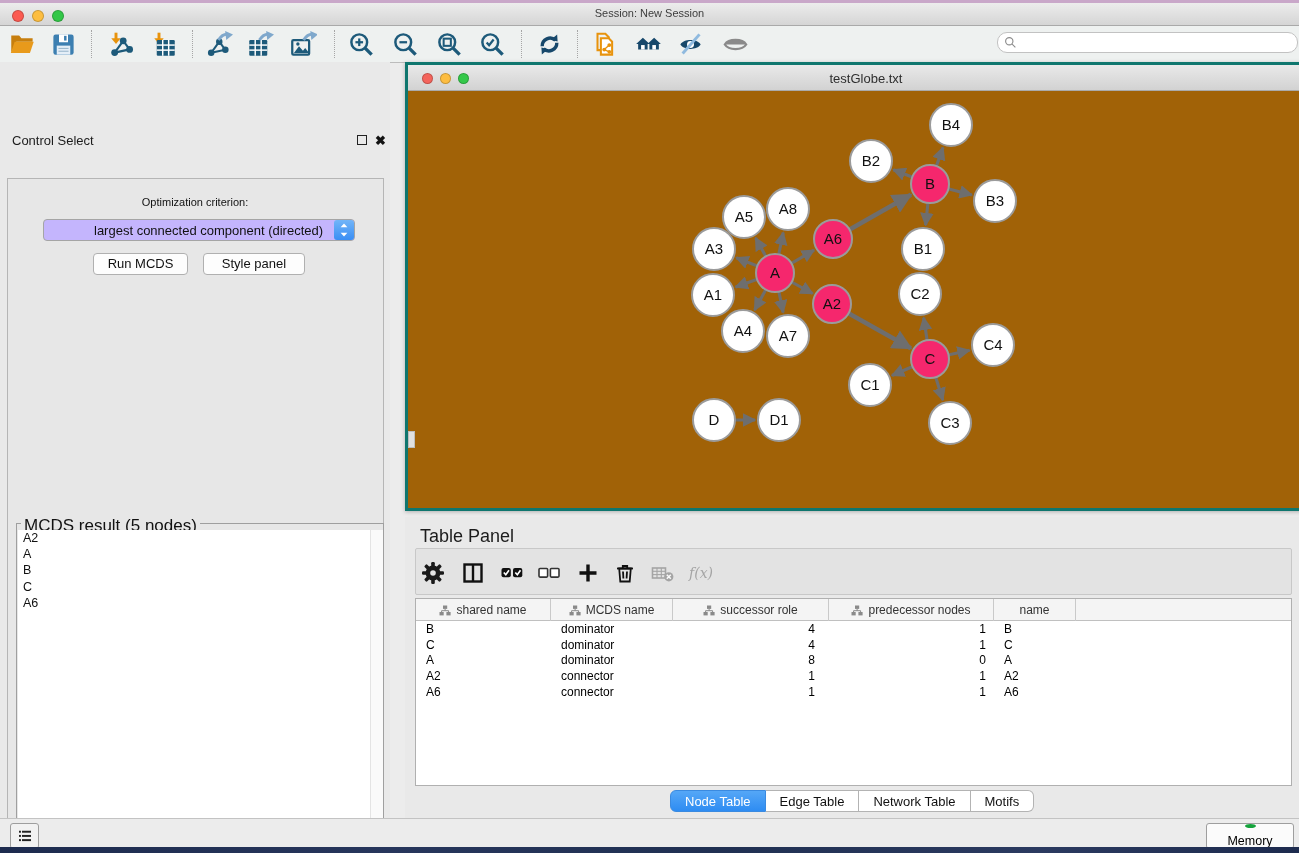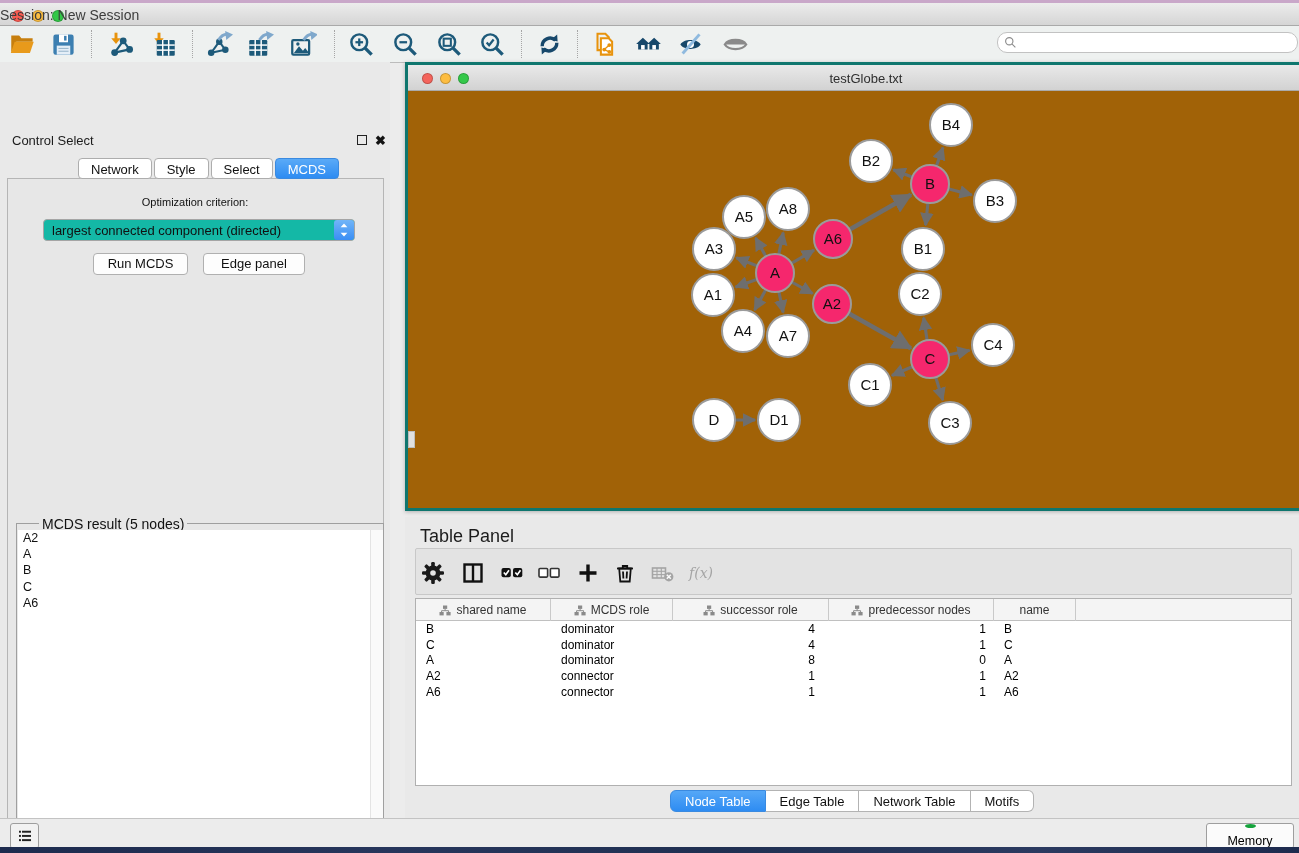--- a/index.html
+++ b/index.html
@@ -13,21 +13,21 @@
   #desktop-bottom{left:0;top:847px;width:1299px;height:6px;
     background:linear-gradient(90deg,#1d2b4e,#27365c 30%,#203052 55%,#2b3a60 80%,#1d2b4e);}
 
   
   #titlebar{left:0;top:3px;width:1299px;height:22px;
     background:linear-gradient(#ececec,#d5d5d5);border-bottom:1px solid #a9a9a9;}
   .tl{position:absolute;width:12px;height:12px;border-radius:50%;top:7px;border:0.5px solid rgba(0,0,0,.2);box-sizing:border-box;}
   #titlebar .t-red{left:12px;background:#fb5b51;}
   #titlebar .t-yellow{left:32px;background:#fdbe41;}
   #titlebar .t-green{left:52px;background:#33c748;}
-  #title-text{width:100%;top:4px;font-size:14px;color:#3d3d3d;}
+  #title-text{width:100%;text-align:center;top:4px;font-size:11px;color:#3d3d3d;}
 
   
   #toolbar{left:0;top:26px;width:1299px;height:36px;background:#eef1f0;border-bottom:1px solid #bcbcbc;}
   .tb-icon{position:absolute;top:3px;width:32px;height:30px;display:flex;align-items:center;justify-content:center;cursor:default;}
   .tb-icon svg{width:27px;height:27px;}
   .tb-sep{position:absolute;top:4px;width:0;height:28px;border-left:1px dotted #a6a6a6;}
   #search-box{left:997px;top:6px;width:293px;height:19px;background:#fff;border:1px solid #c2c2c2;border-radius:10px;display:flex;align-items:center;padding-left:6px;}
   #search-box svg{width:13px;height:13px;}
   #search-input{border:none;outline:none;flex:1;font-size:12px;background:transparent;height:15px;}
 
@@ -35,29 +35,29 @@
   #control-panel{left:0;top:62px;width:390px;height:756px;background:#e9e9e9;}
   #cp-title{left:12px;top:71px;font-size:13px;color:#1c1c1c;}
   .float-icon{position:absolute;width:10px;height:10px;border:1.5px solid #222;box-sizing:border-box;}
   .close-icon{position:absolute;font-size:13px;font-weight:bold;color:#111;line-height:13px;}
   #cp-box{left:7px;top:116px;width:375px;height:684px;border:1px solid #b5b5b5;background:#e7e7e7;}
   #cp-tabs{left:78px;top:96px;height:21px;display:flex;}
   .cp-tab{height:21px;line-height:21px;padding:0 12px;font-size:13px;color:#111;background:#fff;
      border:1px solid #adadad;border-radius:4px;margin-right:2px;box-sizing:border-box;}
   .cp-tab.active{background:linear-gradient(#5aaaf7,#2e8cf2);color:#fff;border-color:#3a8ae0;}
   #opt-label{left:0;top:134px;width:390px;text-align:center;font-size:11px;color:#111;}
-  #criterion-combo{left:43px;top:157px;width:312px;height:22px;background:#14b8a6;border:1px solid #a5a5a5;border-radius:4px;box-sizing:border-box;display:flex;align-items:center;}
+  #criterion-combo{left:43px;top:157px;width:312px;height:22px;background:#c4b5fd;border:1px solid #a5a5a5;border-radius:4px;box-sizing:border-box;display:flex;align-items:center;padding-left:42px;}
   #criterion-value{flex:1;font-size:13px;color:#111;padding-left:8px;white-space:nowrap;}
   #combo-stepper{width:20px;height:20px;border-radius:3px;background:linear-gradient(#72b5f8,#3a8ef4);margin-right:0px;position:relative;}
   #combo-stepper svg{width:20px;height:20px;}
   .cp-btn{position:absolute;top:191px;height:22px;background:#fdfdfd;border:1px solid #b0b0b0;border-radius:4px;font-size:13px;color:#111;box-sizing:border-box;text-align:center;line-height:20px;}
   #run-btn{left:93px;width:95px;}
   #closepanel-btn{left:203px;width:102px;}
   #result-box{left:16px;top:461px;width:366px;height:336px;border:1px solid #9f9f9f;}
-  #result-legend{position:absolute;top:-8px;left:4px;background:#e7e7e7;padding:0 3px;font-size:14px;color:#111;margin-left:18px;}
+  #result-legend{position:absolute;top:-8px;left:4px;background:#e7e7e7;padding:0 3px;font-size:17px;color:#111;}
   #result-list{position:absolute;left:1px;top:6px;width:352px;height:328px;background:#fff;border-right:1px solid #e0e0e0;overflow:hidden;}
   #result-scroll{position:absolute;right:0px;top:6px;width:12px;height:328px;background:#fafafa;border-left:1px solid #e4e4e4;}
   .result-item{font-size:12.5px;color:#111;line-height:16.2px;padding-left:5px;}
 
   
   #net-window{left:405px;top:62px;width:922px;height:449px;border:3px solid #0f766e;background:#a16207;box-sizing:border-box;box-shadow:0 1px 4px rgba(0,0,0,.25);}
   #net-titlebar{left:0;top:0;width:100%;height:26px;background:linear-gradient(#e9e9e9,#d2d2d2);border-bottom:1px solid #aaa;box-sizing:border-box;}
   #net-titlebar .t-red{left:14px;top:8px;width:11px;height:11px;background:#f4645c;}
   #net-titlebar .t-yellow{left:32px;top:8px;width:11px;height:11px;background:#fdbd41;}
   #net-titlebar .t-green{left:50px;top:8px;width:11px;height:11px;background:#35c84a;}
@@ -303,38 +303,32 @@
         </svg>
       <input id="search-input" placeholder="" style="">
     </div>
   </div>
 
   <div id="control-panel" class="abs">
     <div id="cp-title" class="abs">Control Select</div>
     <span class="float-icon" style="left:357px;top:73px;"></span>
     <span class="close-icon" style="left:375px;top:72px;">✖</span>
     <div id="cp-box" class="abs"></div>
-    <div id="cp-tabs" class="abs">
-        <div class="cp-tab">Network</div>
-        <div class="cp-tab">Style</div>
-        <div class="cp-tab">Select</div>
-        <div class="cp-tab active">MCDS</div>
-      </div>
     <div id="opt-label" class="abs">Optimization criterion:</div>
     <div id="criterion-combo" class="abs">
       <span id="criterion-value">largest connected component (directed)</span>
       <span id="combo-stepper">
         <svg viewBox="0 0 20 20">
             <path d="M10 3.5l3.4 3.7H6.6z" fill="#fff"></path>
             <path d="M10 16.5l-3.4-3.7h6.8z" fill="#fff"></path>
           </svg>
       </span>
     </div>
     <div id="run-btn" class="cp-btn">Run MCDS</div>
-    <div id="closepanel-btn" class="cp-btn">Edge panel</div>
+    <div id="closepanel-btn" class="cp-btn">Style panel</div>
     <div id="result-box" class="abs">
       <span id="result-legend">MCDS result (5 nodes)</span>
       <div id="result-list">
           <div class="result-item">A2</div>
           <div class="result-item">A</div>
           <div class="result-item">B</div>
           <div class="result-item">C</div>
           <div class="result-item">A6</div>
         </div>
       <div id="result-scroll"></div>
@@ -568,21 +562,21 @@
             <svg viewBox="0 0 12 11">
               <g fill="#8a8a8a">
                 <rect x="4" y="0.5" width="4.2" height="3.4"></rect>
                 <rect x="0.5" y="7" width="4.2" height="3.4"></rect>
                 <rect x="7.4" y="7" width="4.2" height="3.4"></rect>
               </g>
               <g stroke="#8a8a8a" stroke-width="1" fill="none">
                 <path d="M6.1 3.9v1.8M2.6 7V5.7h7V7"></path>
               </g>
             </svg>
-            <span>MCDS role</span>
+            <span>MCDS name</span>
           </div>
           <div class="th-cell" style="width: 156px;">
             <svg viewBox="0 0 12 11">
               <g fill="#8a8a8a">
                 <rect x="4" y="0.5" width="4.2" height="3.4"></rect>
                 <rect x="0.5" y="7" width="4.2" height="3.4"></rect>
                 <rect x="7.4" y="7" width="4.2" height="3.4"></rect>
               </g>
               <g stroke="#8a8a8a" stroke-width="1" fill="none">
                 <path d="M6.1 3.9v1.8M2.6 7V5.7h7V7"></path>

